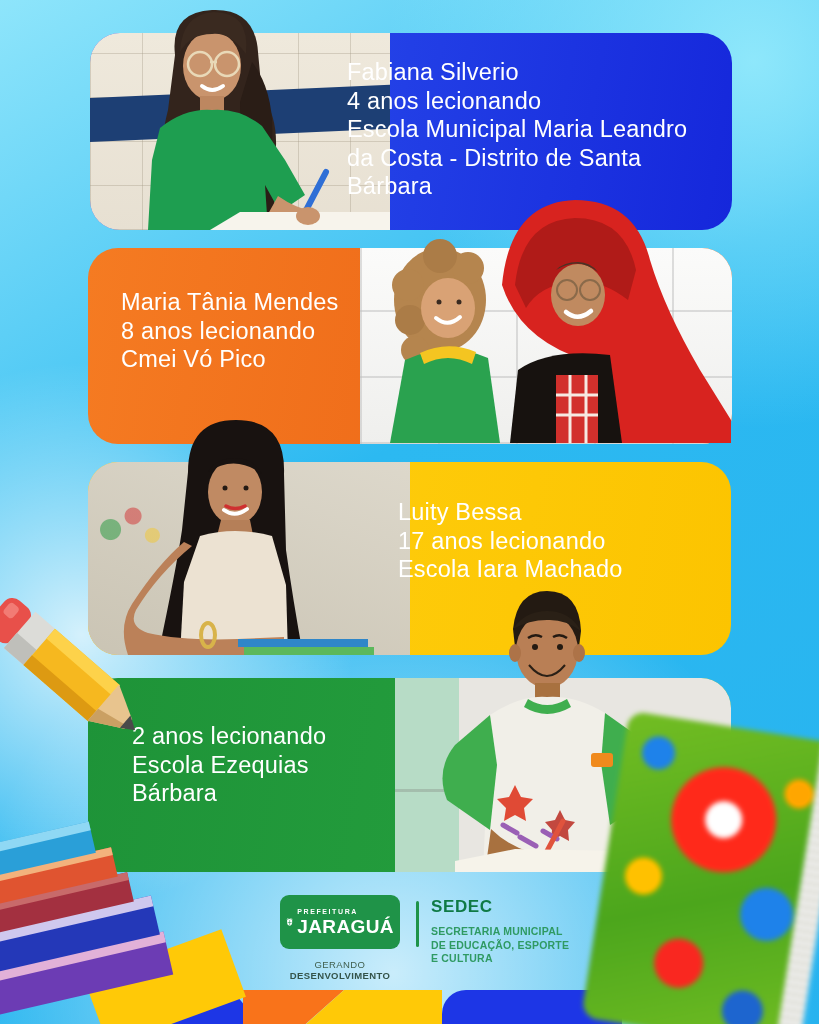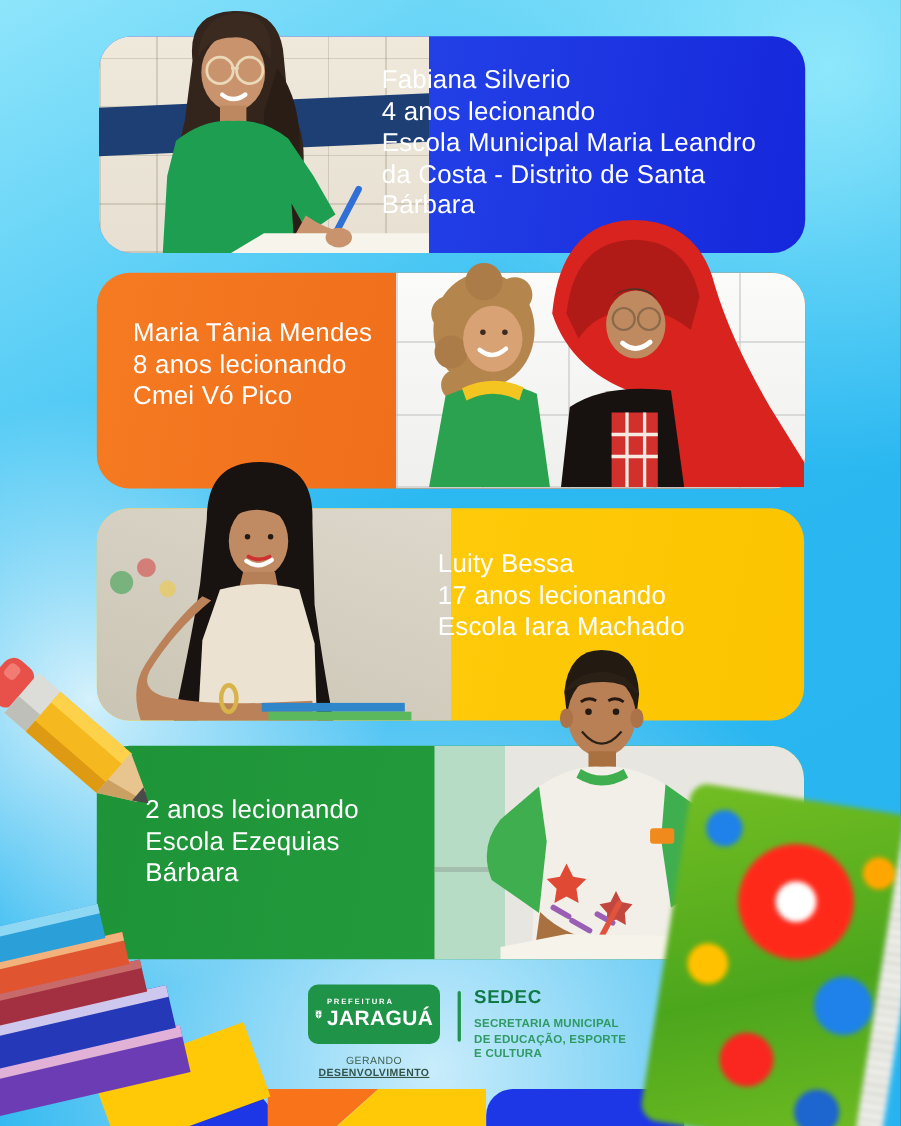--- a/index.html
+++ b/index.html
@@ -70,21 +70,21 @@
   .s3{left:306px;width:136px;background:#ffc907;clip-path:polygon(28% 0,100% 0,100% 100%,0 100%);}
   .s4{left:442px;width:180px;background:#1d36e6;border-radius:24px 24px 0 0;}
   
   .footer{position:absolute;z-index:2;}
   .logo-rect{left:280px;top:895px;width:120px;height:54px;border-radius:9px;background:#1f9348;
     display:flex;align-items:center;padding:16px 6px;box-sizing:border-box;}
   .logo-txt{color:#fff;margin-left:4px;line-height:1;}
   .logo-pref{font-size:7px;font-weight:700;letter-spacing:1.6px;margin-bottom:2px;}
   .logo-city{font-size:19px;font-weight:700;letter-spacing:.4px;}
   .tagline{left:280px;top:959px;width:120px;text-align:center;font-size:9.5px;color:#41604f;letter-spacing:.4px;}
-  .tagline b{font-weight:700;color:#34544a;text-decoration:underline;}
+  .tagline b{font-weight:700;color:#34544a;}
   .divider{left:416px;top:901px;width:3px;height:46px;background:#1f9348;border-radius:2px;}
   .sedec{left:431px;top:897px;color:#2f9a63;}
   .sedec-acr{font-size:17px;font-weight:800;color:#0f7a45;letter-spacing:.6px;margin-bottom:8px;}
   .sedec-line{font-size:10.5px;font-weight:700;line-height:13.5px;letter-spacing:.2px;}
 </style>
 </head>
 <body>
 
 <div id="stage">
 

